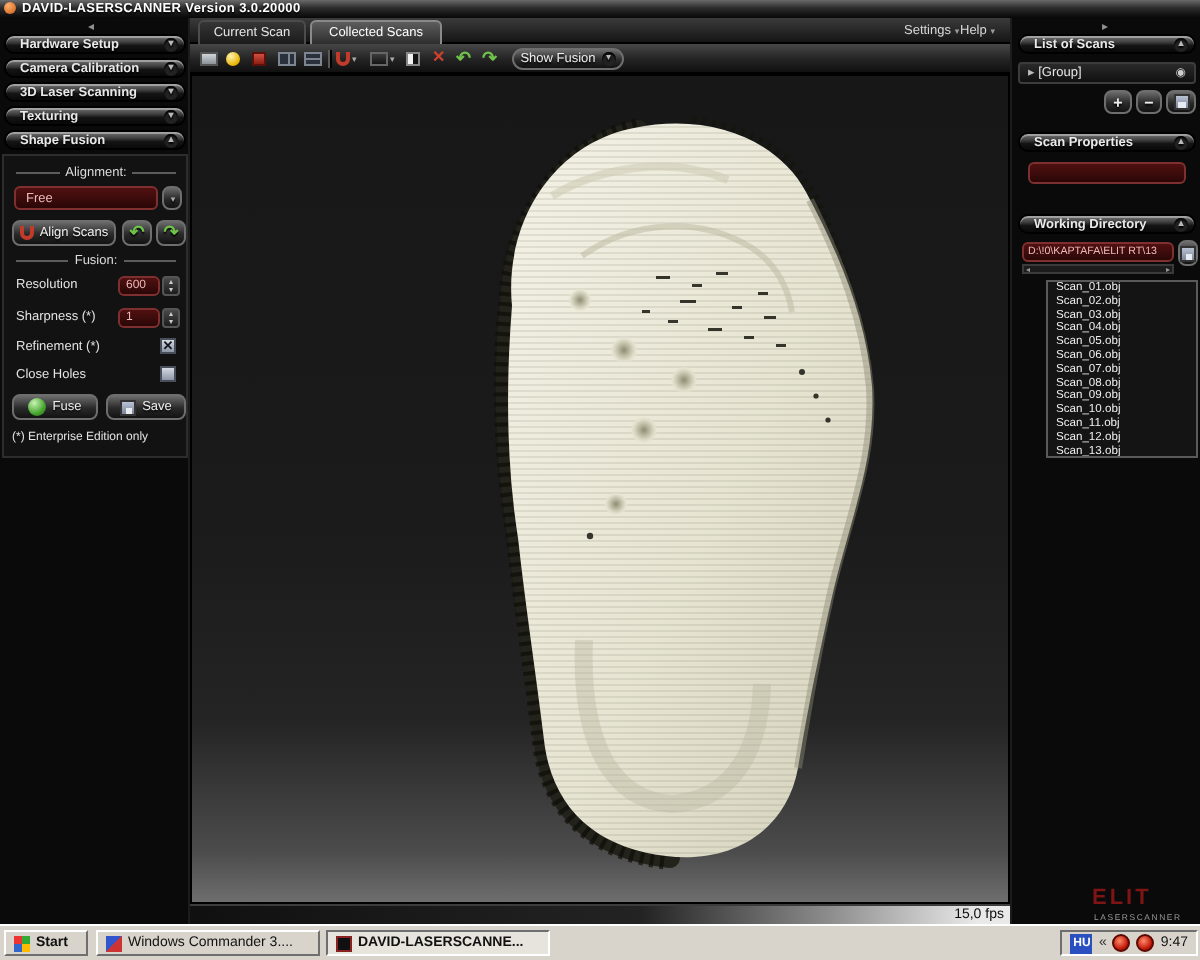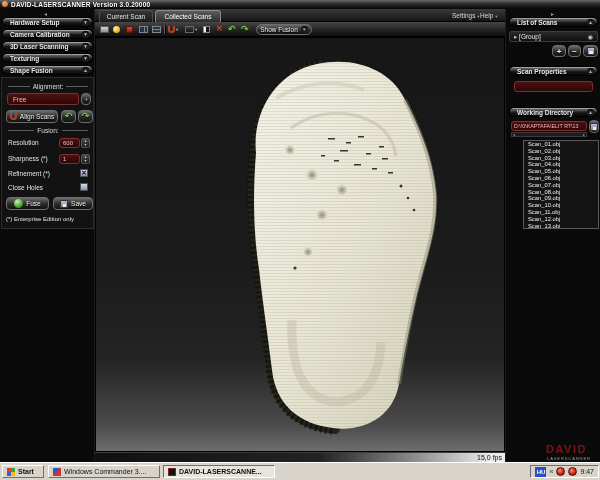--- a/index.html
+++ b/index.html
@@ -351,21 +351,21 @@
       <div class="fitem">Scan_06.obj</div>
       <div class="fitem">Scan_07.obj</div>
       <div class="fitem">Scan_08.obj</div>
       <div class="fitem">Scan_09.obj</div>
       <div class="fitem">Scan_10.obj</div>
       <div class="fitem">Scan_11.obj</div>
       <div class="fitem">Scan_12.obj</div>
       <div class="fitem">Scan_13.obj</div>
     </div>
 
-    <div class="abs" id="logo-david">DAVID</div>
+    <div class="abs" id="logo-david">ELIT</div>
     <div class="abs" id="logo-sub">LASERSCANNER</div>
   </div>
 
   <div class="abs" id="taskbar">
     <div class="abs tbtn" style="left:2px;width:42px;font-weight:bold;">
       <span class="winflag">
         <i style="background:#e33"></i>
           <i style="background:#3a3"></i>
           <i style="background:#36c"></i>
           <i style="background:#fb0"></i>

